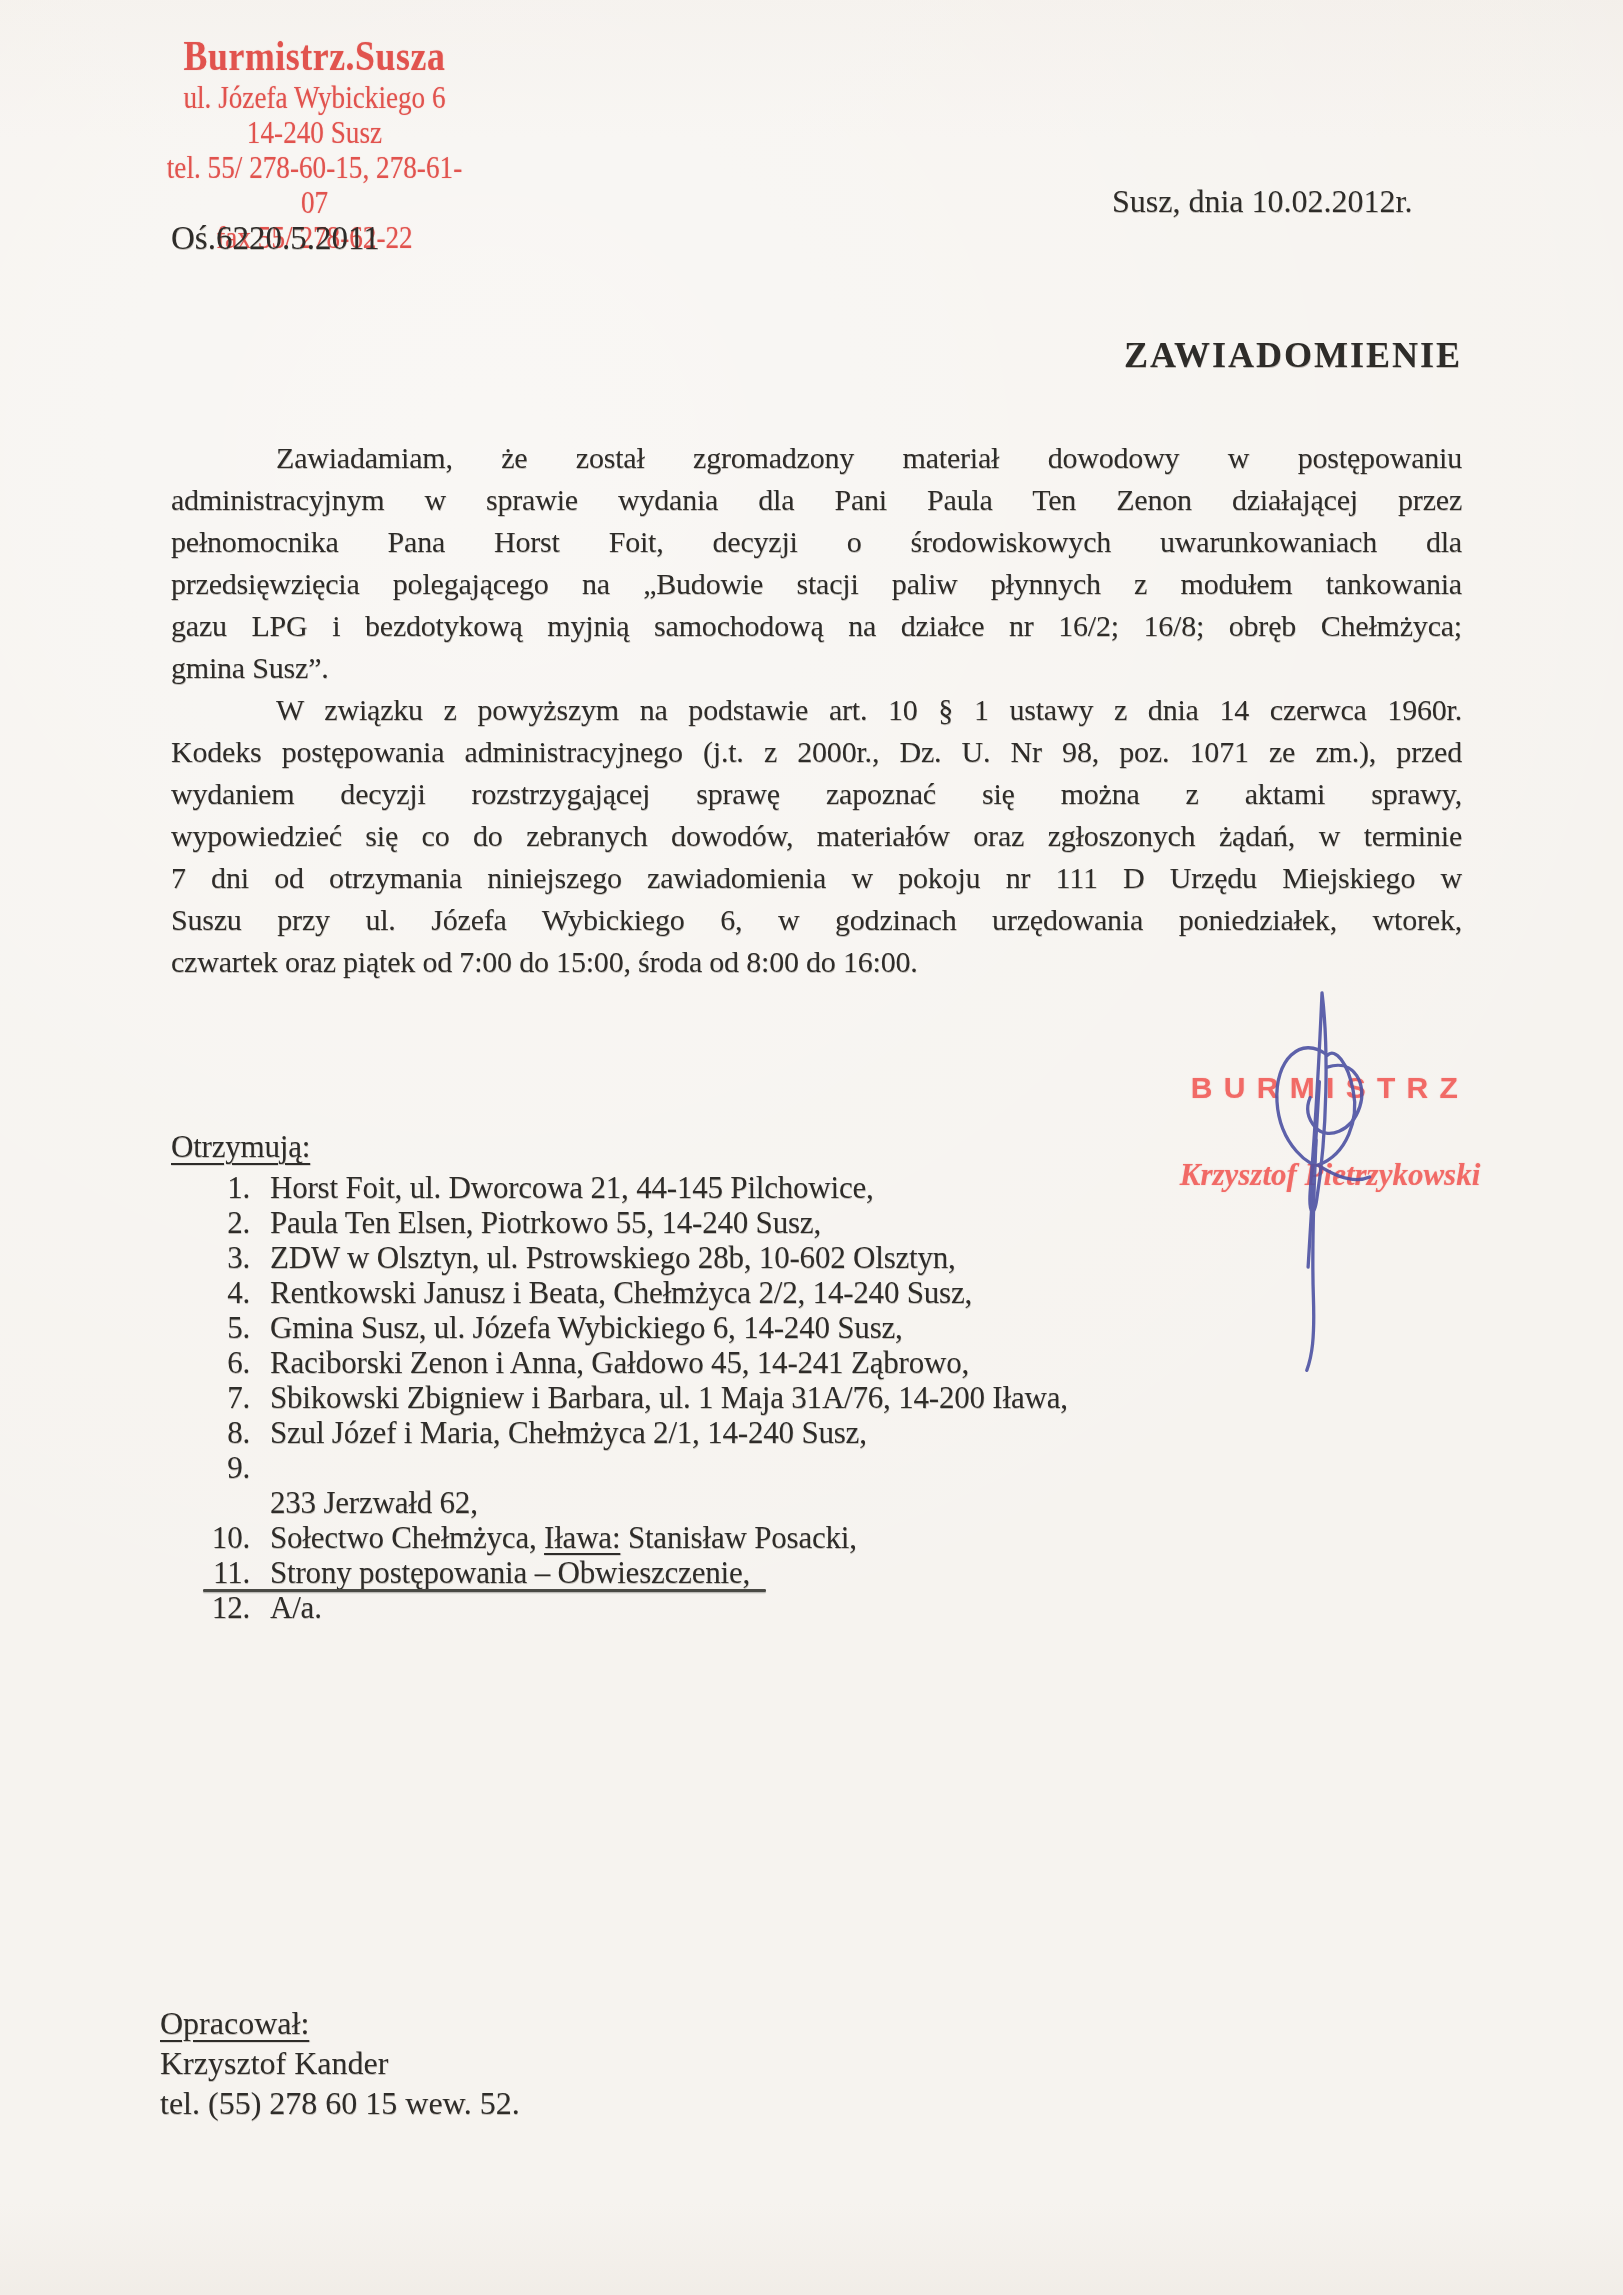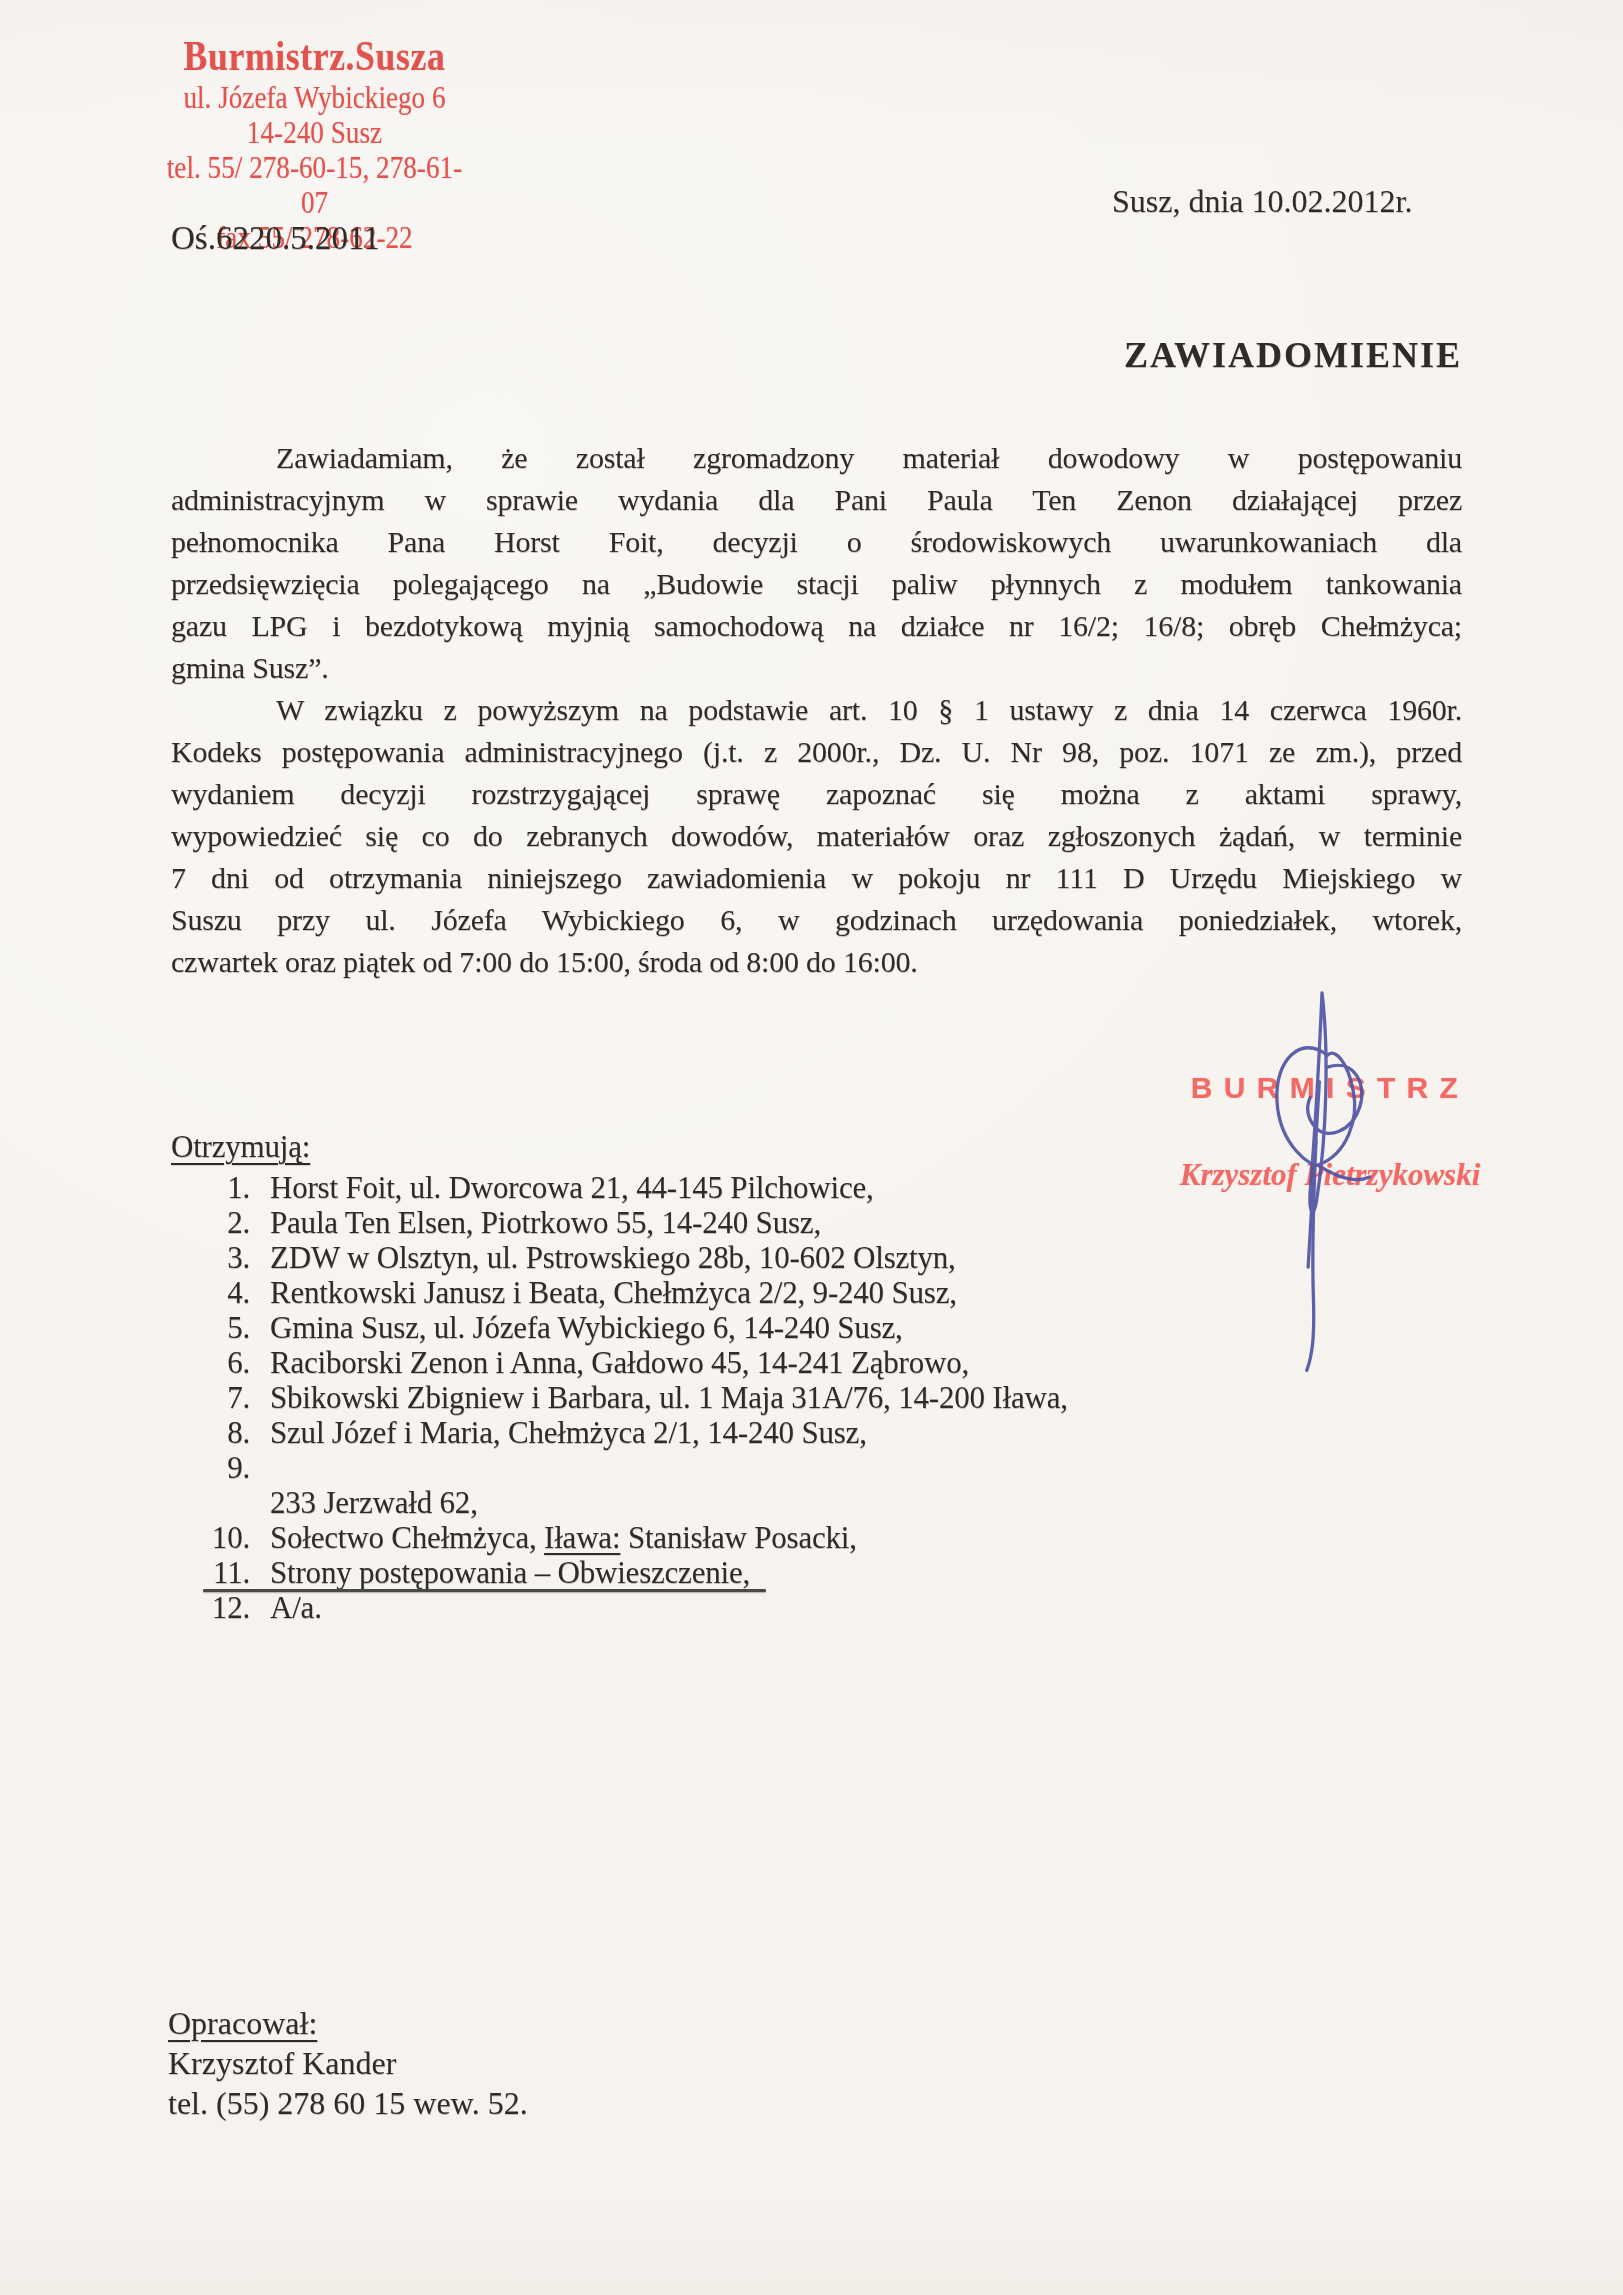--- a/index.html
+++ b/index.html
@@ -72,21 +72,21 @@
   .rcpt-no{ width:79px; text-align:right; flex:none; }
   .rcpt-text{ margin-left:20px; white-space:nowrap; }
   .u-word{ text-decoration:underline; text-decoration-thickness:2px; text-underline-offset:5.3px; }
   .row-underline::after{
     content:""; position:absolute; left:32px; bottom:-2px;
     width:563px; height:3.3px; background:#4a4a45; border-radius:1.3px;
     box-shadow:0 1.3px 0.7px rgba(74,74,69,0.35);
   }
 
   
-  .footer-block{ position:absolute; left:168px; top:2003px; font-size:32px; }
+  .footer-block{ position:absolute; left:160px; top:2003px; font-size:32px; }
   .footer-line{ height:40px; line-height:40px; }
   .footer-label{ text-decoration:underline; text-decoration-thickness:2px; text-underline-offset:6px; }
 </style>
 </head>
 <body>
 
 <div class="page">
 
   <div class="stamp-block">
     <div class="stamp-title">Burmistrz.Susza</div>
@@ -141,21 +141,21 @@
       <div class="rcpt-row">
         <span class="rcpt-no">2.</span>
         <span class="rcpt-text">Paula Ten Elsen, Piotrkowo 55, 14-240 Susz,</span>
       </div>
       <div class="rcpt-row">
         <span class="rcpt-no">3.</span>
         <span class="rcpt-text">ZDW w Olsztyn, ul. Pstrowskiego 28b, 10-602 Olsztyn,</span>
       </div>
       <div class="rcpt-row">
         <span class="rcpt-no">4.</span>
-        <span class="rcpt-text">Rentkowski Janusz i Beata, Chełmżyca 2/2, 9-240 Susz,</span>
+        <span class="rcpt-text">Rentkowski Janusz i Beata, Chełmżyca 2/2, 14-240 Susz,</span>
       </div>
       <div class="rcpt-row">
         <span class="rcpt-no">5.</span>
         <span class="rcpt-text">Gmina Susz, ul. Józefa Wybickiego 6, 14-240 Susz,</span>
       </div>
       <div class="rcpt-row">
         <span class="rcpt-no">6.</span>
         <span class="rcpt-text">Raciborski Zenon i Anna, Gałdowo 45, 14-241 Ząbrowo,</span>
       </div>
       <div class="rcpt-row">

